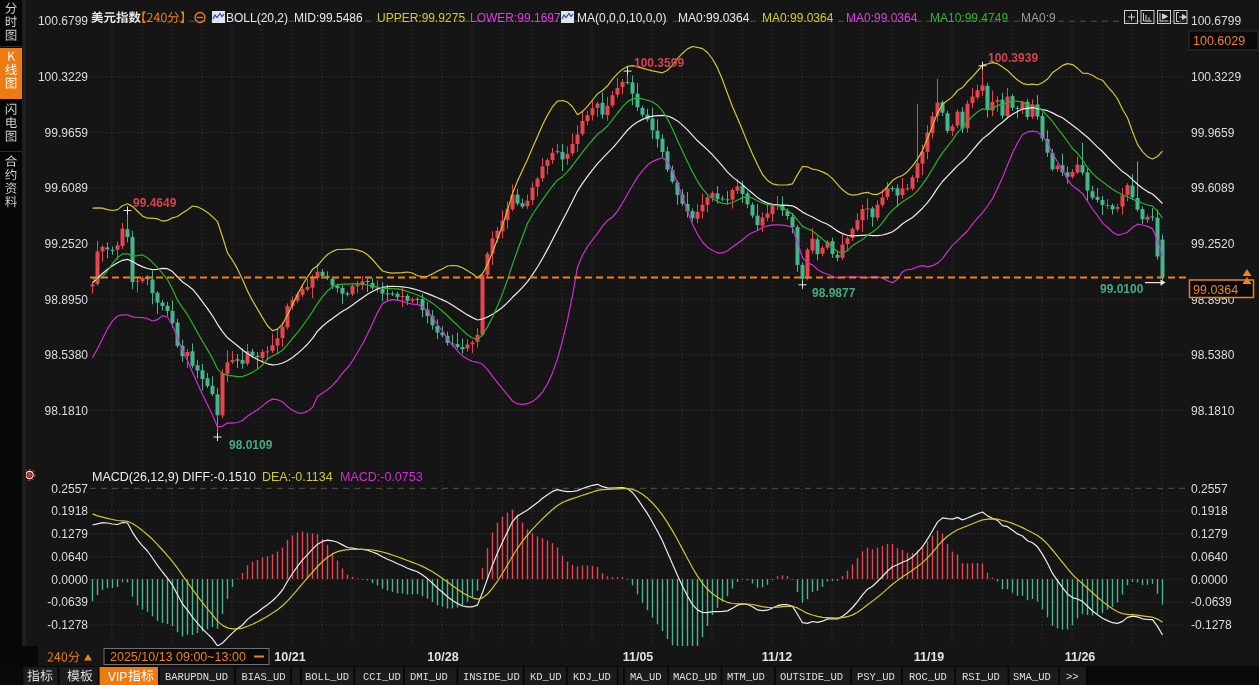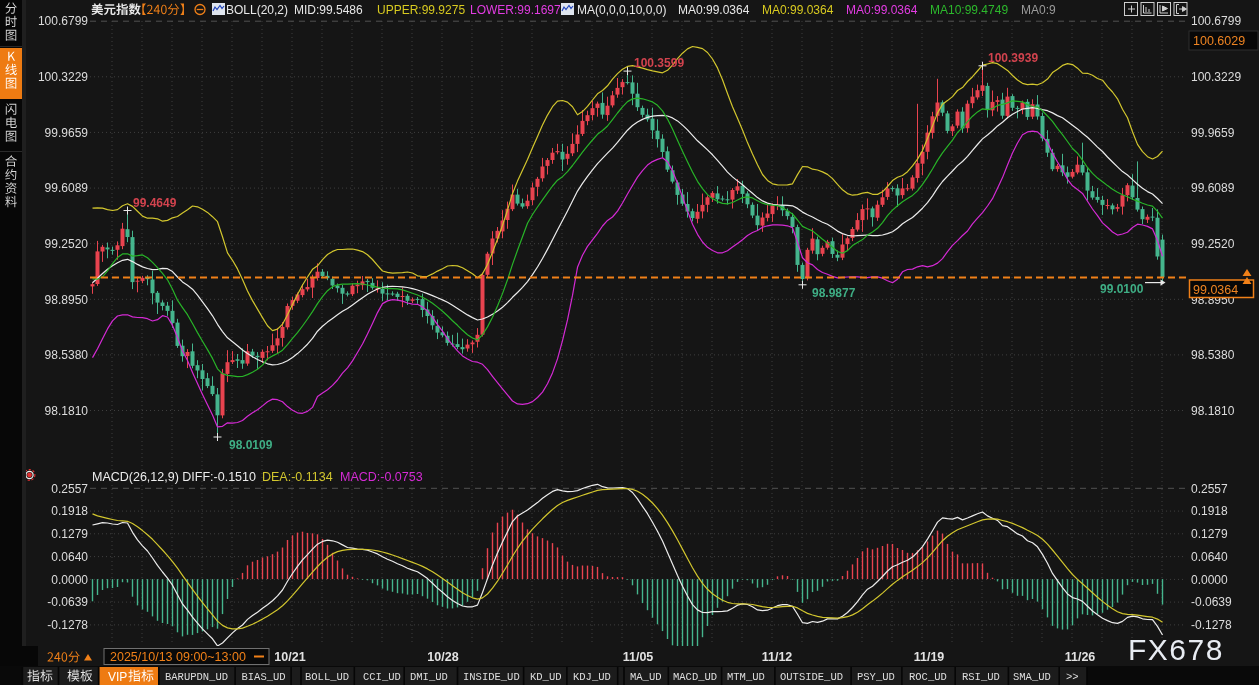--- a/index.html
+++ b/index.html
@@ -758,21 +758,21 @@
         <rect x="1189.5" y="280" width="64" height="17.5" fill="#080808" stroke="#f08018" stroke-width="1.5"></rect>
         <text x="1193" y="293.5" font-size="12.5" fill="#ee8422">99.0364</text>
         <path d="M1247 277 l4.5 7 h-9 z M1247 269 l4.5 7 h-9 z" fill="#f08018"></path>
         <text x="92" y="480.5" font-size="12.5" fill="#ececec">MACD(26,12,9) DIFF:-0.1510</text>
         <text x="262" y="480.5" font-size="12.5" fill="#d2c62e">DEA:-0.1134</text>
         <text x="340" y="480.5" font-size="12.5" fill="#d42ad4">MACD:-0.0753</text>
         <circle cx="29.5" cy="475" r="2.4" fill="#e03030"></circle>
         <circle cx="29.5" cy="475" r="3.6" fill="none" stroke="#f0f0f0" stroke-width="1.2"></circle>
         <circle cx="29.5" cy="475" r="5.4" fill="none" stroke="#e03030" stroke-width="1.1" stroke-dasharray="2.2 1.8"></circle>
       </svg></div>
-    <div class="abs" style="left:0;top:0"><svg width="1259" height="20" xmlns="http://www.w3.org/2000/svg" font-family="Liberation Sans, sans-serif">
+    <div class="abs" style="left:0;top:8px"><svg width="1259" height="20" xmlns="http://www.w3.org/2000/svg" font-family="Liberation Sans, sans-serif">
         <path transform="translate(91.0,14.0) scale(0.012500,-0.012500)" d="M661 857C644 817 615 764 589 726H368L398 739C385 773 354 822 323 857L216 815C237 789 258 755 272 726H93V621H436V570H139V469H436V416H50V312H420L412 260H80V153H368C320 88 225 46 29 20C52 -6 80 -56 89 -88C337 -47 448 25 501 132C581 3 703 -63 905 -90C920 -56 951 -5 977 22C809 35 693 75 622 153H938V260H539L547 312H960V416H560V469H868V570H560V621H907V726H723C745 755 768 789 790 824Z" fill="#e8e8e8"></path>
         <path transform="translate(103.5,14.0) scale(0.012500,-0.012500)" d="M144 779V664H858V779ZM53 507V391H280C268 225 240 88 31 10C58 -12 91 -57 104 -87C346 11 392 182 409 391H561V83C561 -34 590 -72 703 -72C726 -72 801 -72 825 -72C927 -72 957 -20 969 160C936 168 884 189 858 210C853 65 848 40 814 40C795 40 737 40 723 40C690 40 685 46 685 84V391H950V507Z" fill="#e8e8e8"></path>
         <path transform="translate(116.0,14.0) scale(0.012500,-0.012500)" d="M820 806C754 775 653 743 553 718V849H433V576C433 461 470 427 610 427C638 427 774 427 804 427C919 427 954 465 969 607C936 613 886 632 860 650C853 551 845 535 796 535C762 535 648 535 621 535C563 535 553 540 553 577V620C673 644 807 678 909 719ZM545 116H801V50H545ZM545 209V271H801V209ZM431 369V-89H545V-46H801V-84H920V369ZM162 850V661H37V550H162V371L22 339L50 224L162 253V39C162 25 156 21 143 20C130 20 89 20 50 22C64 -9 79 -58 83 -88C154 -88 201 -85 235 -67C269 -48 279 -19 279 40V285L398 317L383 427L279 400V550H382V661H279V850Z" fill="#e8e8e8"></path>
         <path transform="translate(128.5,14.0) scale(0.012500,-0.012500)" d="M424 838C408 800 380 745 358 710L434 676C460 707 492 753 525 798ZM374 238C356 203 332 172 305 145L223 185L253 238ZM80 147C126 129 175 105 223 80C166 45 99 19 26 3C46 -18 69 -60 80 -87C170 -62 251 -26 319 25C348 7 374 -11 395 -27L466 51C446 65 421 80 395 96C446 154 485 226 510 315L445 339L427 335H301L317 374L211 393C204 374 196 355 187 335H60V238H137C118 204 98 173 80 147ZM67 797C91 758 115 706 122 672H43V578H191C145 529 81 485 22 461C44 439 70 400 84 373C134 401 187 442 233 488V399H344V507C382 477 421 444 443 423L506 506C488 519 433 552 387 578H534V672H344V850H233V672H130L213 708C205 744 179 795 153 833ZM612 847C590 667 545 496 465 392C489 375 534 336 551 316C570 343 588 373 604 406C623 330 646 259 675 196C623 112 550 49 449 3C469 -20 501 -70 511 -94C605 -46 678 14 734 89C779 20 835 -38 904 -81C921 -51 956 -8 982 13C906 55 846 118 799 196C847 295 877 413 896 554H959V665H691C703 719 714 774 722 831ZM784 554C774 469 759 393 736 327C709 397 689 473 675 554Z" fill="#e8e8e8"></path>
         <path transform="translate(134.0,14.0) scale(0.012500,-0.012500)" d="M966 841V846H666V-86H966V-81C857 11 768 177 768 380C768 583 857 749 966 841Z" fill="#f08018"></path>
         <path transform="translate(146.5,14.0) scale(0.012500,-0.012500)" d="M44 0H505V79H302C265 79 220 75 182 72C354 235 470 384 470 531C470 661 387 746 256 746C163 746 99 704 40 639L93 587C134 636 185 672 245 672C336 672 380 611 380 527C380 401 274 255 44 54Z" fill="#f08018"></path>
         <path transform="translate(153.4,14.0) scale(0.012500,-0.012500)" d="M340 0H426V202H524V275H426V733H325L20 262V202H340ZM340 275H115L282 525C303 561 323 598 341 633H345C343 596 340 536 340 500Z" fill="#f08018"></path>
         <path transform="translate(160.4,14.0) scale(0.012500,-0.012500)" d="M278 -13C417 -13 506 113 506 369C506 623 417 746 278 746C138 746 50 623 50 369C50 113 138 -13 278 -13ZM278 61C195 61 138 154 138 369C138 583 195 674 278 674C361 674 418 583 418 369C418 154 361 61 278 61Z" fill="#f08018"></path>
         <path transform="translate(167.3,14.0) scale(0.012500,-0.012500)" d="M673 822 604 794C675 646 795 483 900 393C915 413 942 441 961 456C857 534 735 687 673 822ZM324 820C266 667 164 528 44 442C62 428 95 399 108 384C135 406 161 430 187 457V388H380C357 218 302 59 65 -19C82 -35 102 -64 111 -83C366 9 432 190 459 388H731C720 138 705 40 680 14C670 4 658 2 637 2C614 2 552 2 487 8C501 -13 510 -45 512 -67C575 -71 636 -72 670 -69C704 -66 727 -59 748 -34C783 5 796 119 811 426C812 436 812 462 812 462H192C277 553 352 670 404 798Z" fill="#f08018"></path>
         <path transform="translate(179.8,14.0) scale(0.012500,-0.012500)" d="M334 -86V846H34V841C143 749 232 583 232 380C232 177 143 11 34 -81V-86Z" fill="#f08018"></path>
@@ -899,15 +899,12 @@
         <text x="630.0" y="14" font-size="10.5" fill="#dedede">MA_UD</text>
         <text x="673.0" y="14" font-size="10.5" fill="#dedede">MACD_UD</text>
         <text x="727.0" y="14" font-size="10.5" fill="#dedede">MTM_UD</text>
         <text x="780.0" y="14" font-size="10.5" fill="#dedede">OUTSIDE_UD</text>
         <text x="857.0" y="14" font-size="10.5" fill="#dedede">PSY_UD</text>
         <text x="909.0" y="14" font-size="10.5" fill="#dedede">ROC_UD</text>
         <text x="962.0" y="14" font-size="10.5" fill="#dedede">RSI_UD</text>
         <text x="1013.0" y="14" font-size="10.5" fill="#dedede">SMA_UD</text>
         <text x="1066.0" y="14" font-size="10.5" fill="#dedede">&gt;&gt;</text>
       </svg></div>
-    <div class="abs" style="left:1120px;top:630px"><svg width="139" height="35" xmlns="http://www.w3.org/2000/svg" font-family="Liberation Sans, sans-serif">
-        <text x="8" y="30" font-size="30" fill="#e8ecf2" letter-spacing="1.5">FX678</text>
-      </svg></div>
   </div>
 </body></html>

